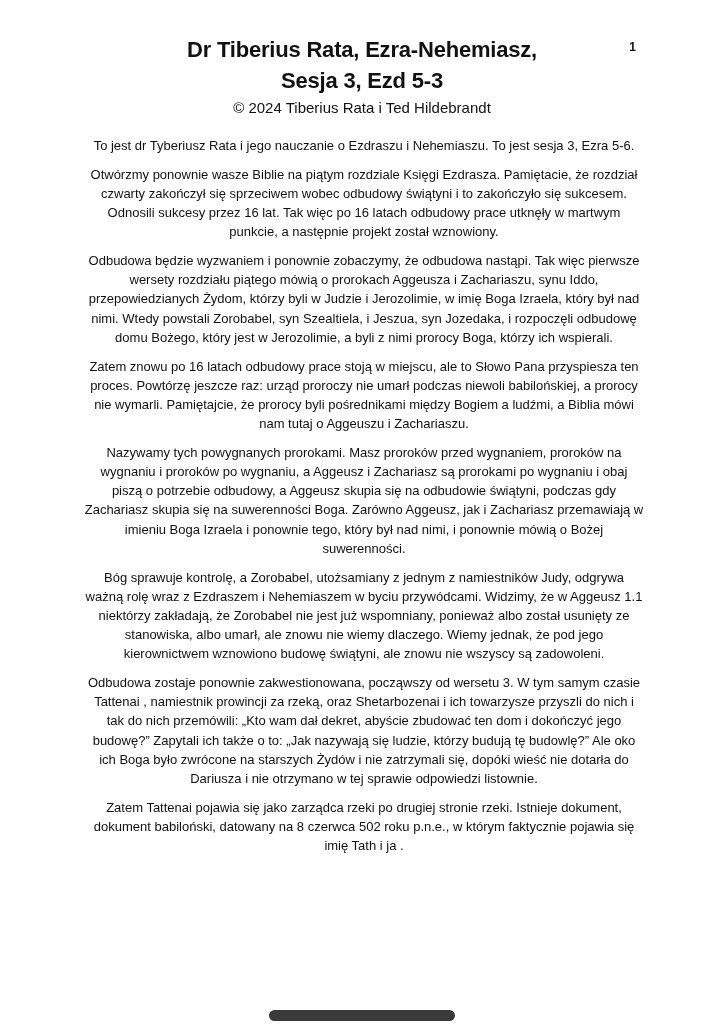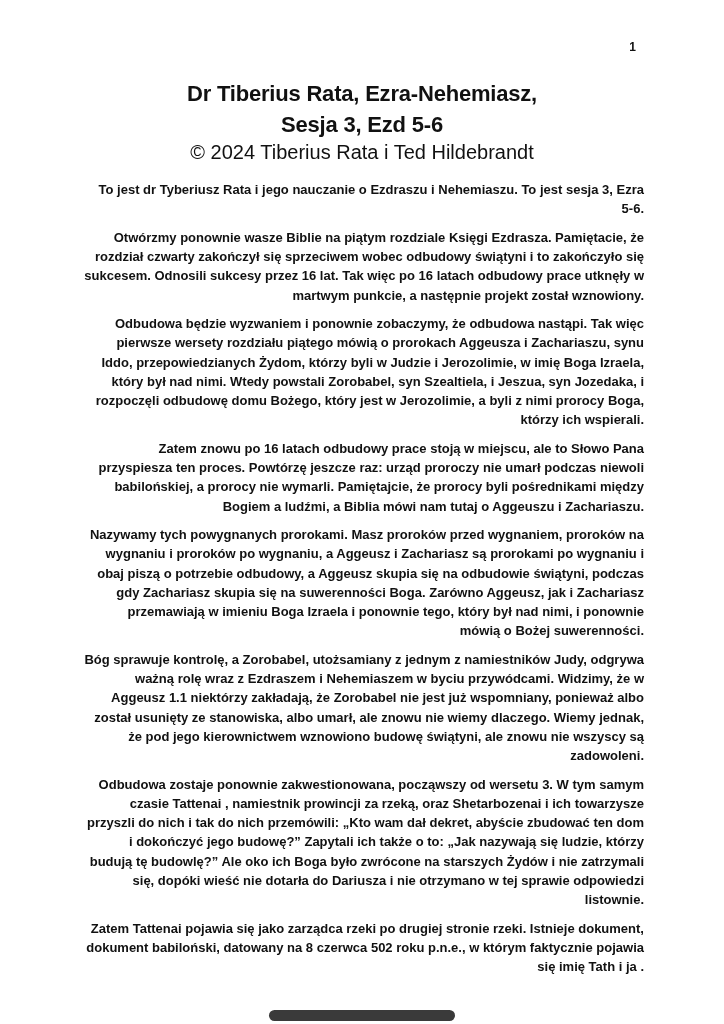--- a/index.html
+++ b/index.html
@@ -14,38 +14,37 @@
     -webkit-font-smoothing: antialiased;
   }
   .page-number {
     position: absolute;
     top: 40px;
     right: 88px;
     font-size: 12px;
     font-weight: 700;
     color: #111111;
   }
-  .header { padding-top: 34px; text-align: center; margin-top: 44px; }
+  .header { padding-top: 34px; text-align: center; }
   .title-line {
     font-size: 22px;
     font-weight: 700;
     line-height: 31px;
     letter-spacing: -0.2px;
   }
   .copyright {
     margin-top: 3px;
-    font-size: 20px;
+    font-size: 15px;
     line-height: 18px;
   }
   .body-text {
     margin: 19px 80px 0 84px;
     font-size: 13px;
     line-height: 19.2px;
-    text-align: right;
-    font-weight: bold;
+    text-align: center;
   }
   .body-text p { margin: 0 0 9.5px 0; }
   .bottom-pill {
     position: absolute;
     left: 50%;
     bottom: 3px;
     transform: translateX(-50%);
     width: 186px;
     height: 11px;
     background: #3a3a3a;
@@ -54,21 +53,21 @@
 </style>
 </head>
 <body>
 
 <div class="page">
 
   <div class="page-number">1</div>
 
   <div class="header">
     <div class="title-line">Dr Tiberius Rata, Ezra-Nehemiasz,</div>
-    <div class="title-line">Sesja 3, Ezd 5-6</div>
+    <div class="title-line">Sesja 3, Ezd 5-3</div>
     <div class="copyright">© 2024 Tiberius Rata i Ted Hildebrandt</div>
   </div>
 
   <div class="body-text">
     <p>To jest dr Tyberiusz Rata i jego nauczanie o Ezdraszu i Nehemiaszu. To jest sesja 3, Ezra 5-6.</p>
     <p>Otwórzmy ponownie wasze Biblie na piątym rozdziale Księgi Ezdrasza. Pamiętacie, że rozdział czwarty zakończył się sprzeciwem wobec odbudowy świątyni i to zakończyło się sukcesem. Odnosili sukcesy przez 16 lat. Tak więc po 16 latach odbudowy prace utknęły w martwym punkcie, a następnie projekt został wznowiony.</p>
     <p>Odbudowa będzie wyzwaniem i ponownie zobaczymy, że odbudowa nastąpi. Tak więc pierwsze wersety rozdziału piątego mówią o prorokach Aggeusza i Zachariaszu, synu Iddo, przepowiedzianych Żydom, którzy byli w Judzie i Jerozolimie, w imię Boga Izraela, który był nad nimi. Wtedy powstali Zorobabel, syn Szealtiela, i Jeszua, syn Jozedaka, i rozpoczęli odbudowę domu Bożego, który jest w Jerozolimie, a byli z nimi prorocy Boga, którzy ich wspierali.</p>
     <p>Zatem znowu po 16 latach odbudowy prace stoją w miejscu, ale to Słowo Pana przyspiesza ten proces. Powtórzę jeszcze raz: urząd proroczy nie umarł podczas niewoli babilońskiej, a prorocy nie wymarli. Pamiętajcie, że prorocy byli pośrednikami między Bogiem a ludźmi, a Biblia mówi nam tutaj o Aggeuszu i Zachariaszu.</p>
     <p>Nazywamy tych powygnanych prorokami. Masz proroków przed wygnaniem, proroków na wygnaniu i proroków po wygnaniu, a Aggeusz i Zachariasz są prorokami po wygnaniu i obaj piszą o potrzebie odbudowy, a Aggeusz skupia się na odbudowie świątyni, podczas gdy Zachariasz skupia się na suwerenności Boga. Zarówno Aggeusz, jak i Zachariasz przemawiają w imieniu Boga Izraela i ponownie tego, który był nad nimi, i ponownie mówią o Bożej suwerenności.</p>
     <p>Bóg sprawuje kontrolę, a Zorobabel, utożsamiany z jednym z namiestników Judy, odgrywa ważną rolę wraz z Ezdraszem i Nehemiaszem w byciu przywódcami. Widzimy, że w Aggeusz 1.1 niektórzy zakładają, że Zorobabel nie jest już wspomniany, ponieważ albo został usunięty ze stanowiska, albo umarł, ale znowu nie wiemy dlaczego. Wiemy jednak, że pod jego kierownictwem wznowiono budowę świątyni, ale znowu nie wszyscy są zadowoleni.</p>

